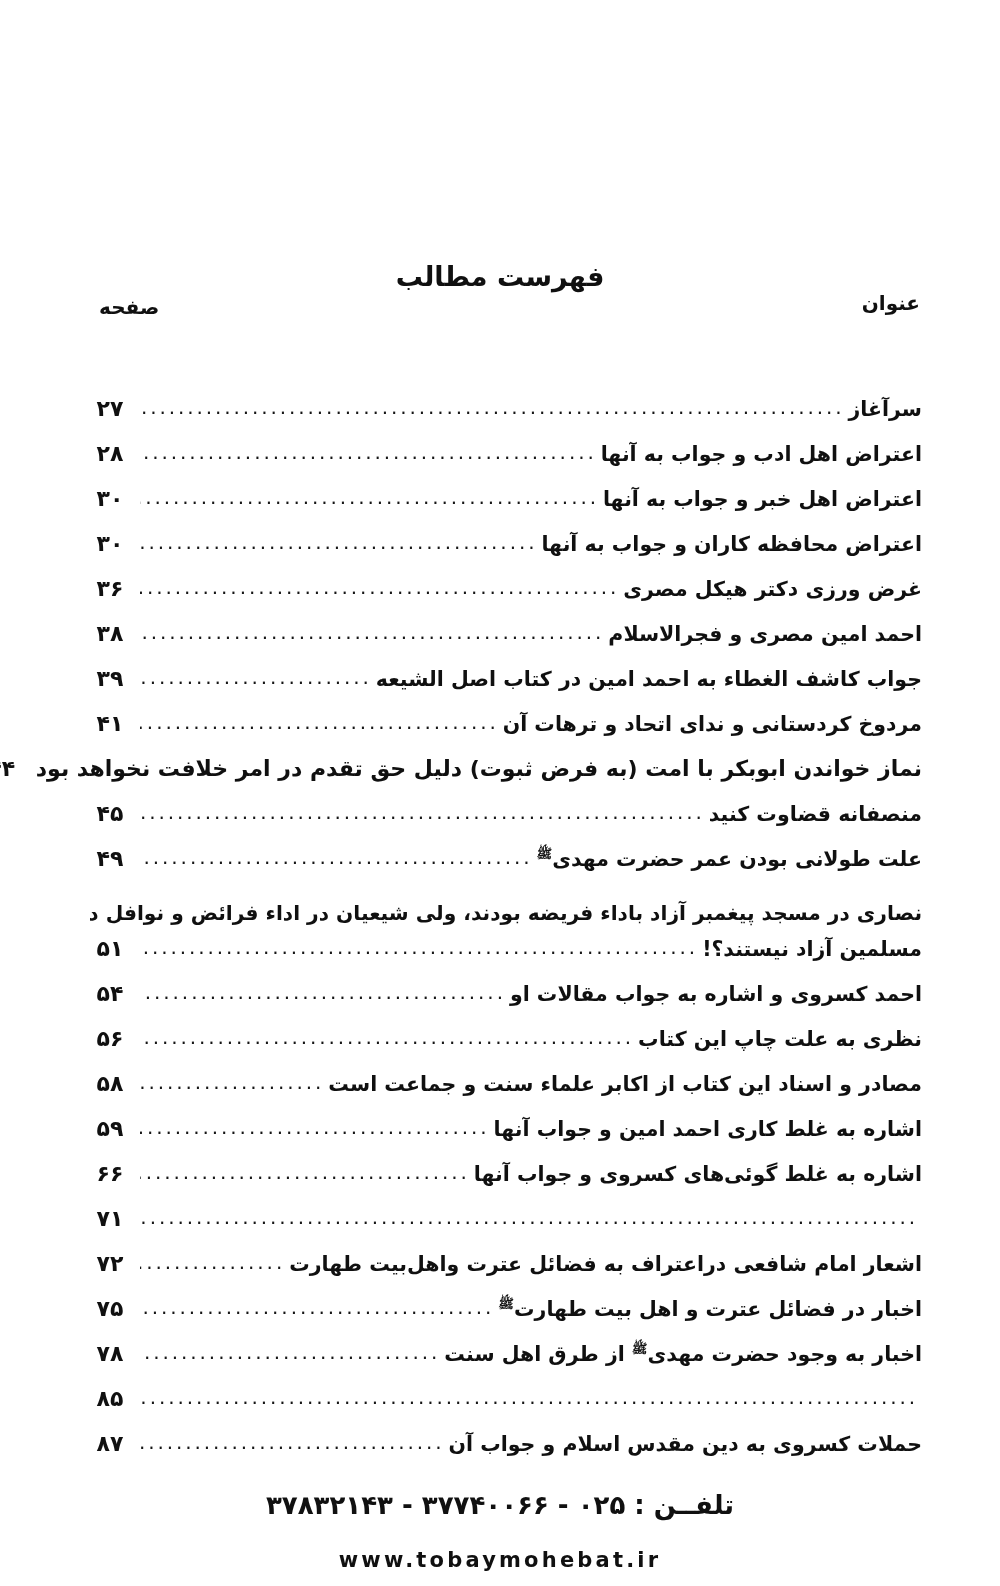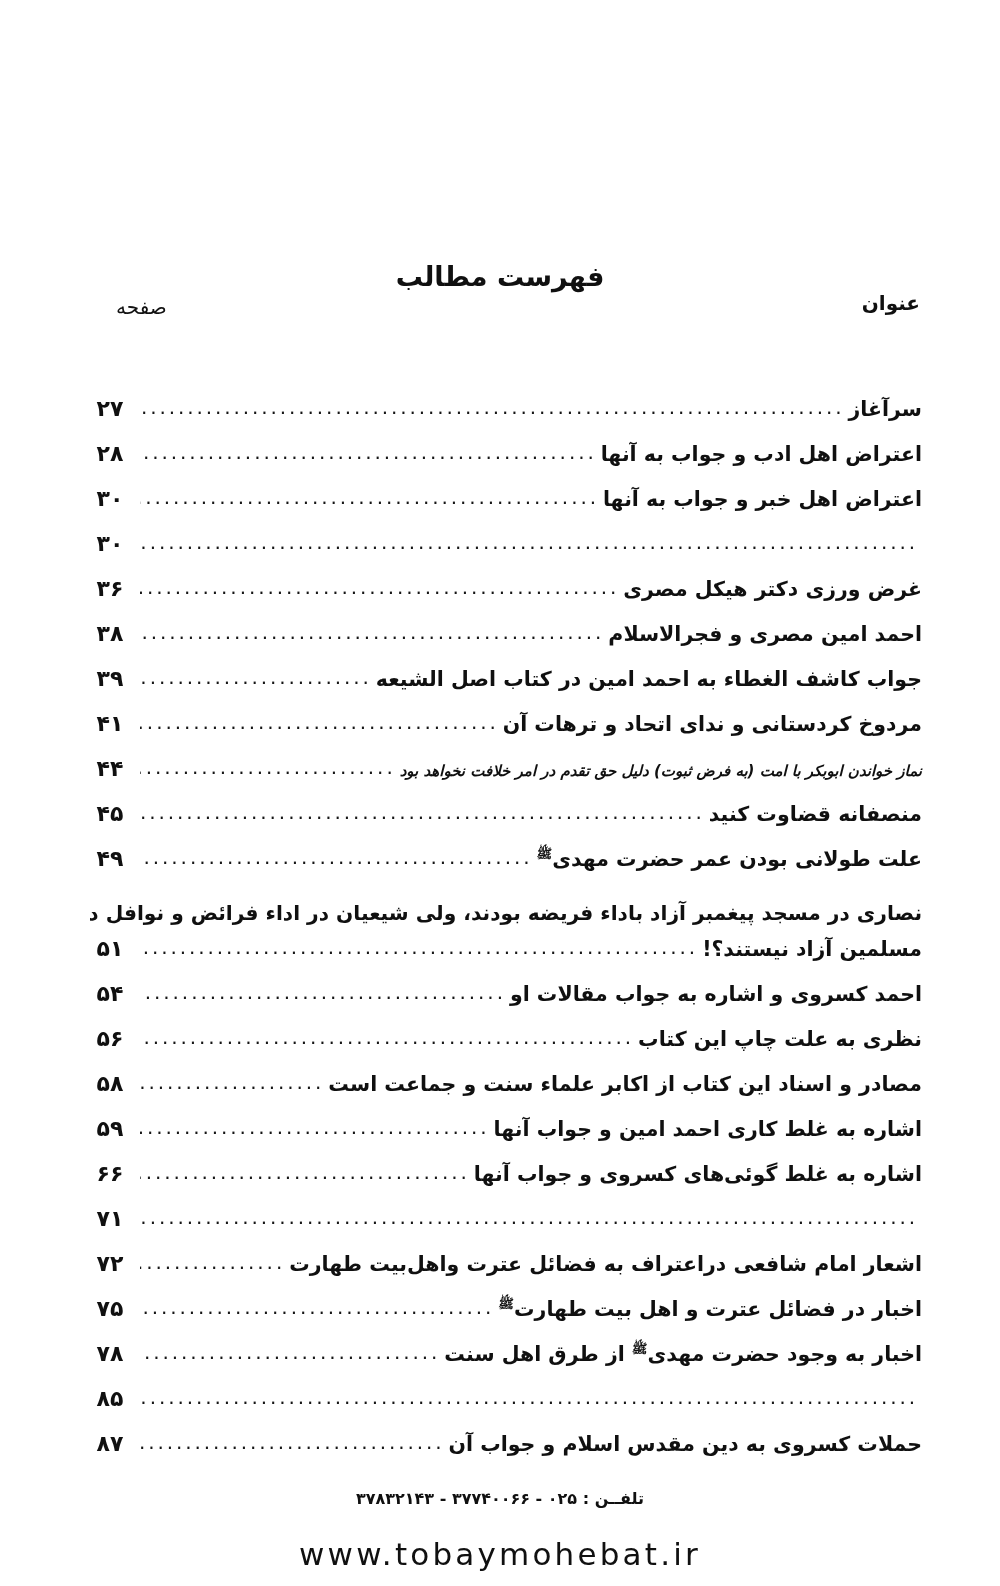--- a/index.html
+++ b/index.html
@@ -47,24 +47,24 @@
   }
   .hdr-onvan {
     position: absolute;
     right: 0;
     top: 0;
     font-size: 20px;
     font-weight: bold;
   }
   .hdr-safhe {
     position: absolute;
-    left: 21px;
+    left: 4px;
     top: 4px;
     font-size: 20px;
-    font-weight: normal;
+    font-weight: bold;
   }
 
   
   .toc-list {
     position: absolute;
     top: 396px;
     left: 90px;
     right: 78px;
   }
 
@@ -79,22 +79,21 @@
 
   .entry-title {
     font-size: 20.5px;
     font-weight: 600;
     white-space: nowrap;
     flex: 0 0 auto;
     line-height: 1.05;
     letter-spacing: -0.1px;
   }
   .entry-title.wide {
-    font-size: 15px;
-    font-style: italic;
+    font-size: 22px;
   }
 
   .dotfill {
     flex: 1 1 auto;
     overflow: hidden;
     white-space: nowrap;
     font-size: 20px;
     line-height: 1;
     letter-spacing: 2.9px;
     color: #151515;
@@ -138,38 +137,38 @@
 
   
   .footer {
     position: absolute;
     left: 0;
     right: 0;
     bottom: 14px;
     text-align: center;
   }
   .phone-line {
-    font-size: 16px;
+    font-size: 26px;
     font-weight: bold;
     letter-spacing: 1px;
     margin-bottom: 1px;
     direction: rtl;
   }
   .phone-label {
     letter-spacing: 0px;
   }
   .phone-numbers {
     direction: ltr;
     unicode-bidi: isolate;
     display: inline-block;
     letter-spacing: 2px;
   }
   .site-line {
-    font-size: 31px;
-    font-weight: normal;
+    font-size: 21px;
+    font-weight: bold;
     letter-spacing: 3.2px;
     direction: ltr;
     font-family: "DejaVu Sans", "Liberation Sans", sans-serif;
     margin-top: 28px;
   }
 </style>
 </head>
 <body>
 
 <div class="page">
@@ -191,20 +190,21 @@
         <span class="entry-title">اعتراض اهل ادب و جواب به آنها</span>
         <span class="dotfill">................................................................................................</span>
         <span class="entry-page">۲۸</span>
       </div>
       <div class="toc-row">
         <span class="entry-title">اعتراض اهل خبر و جواب به آنها</span>
         <span class="dotfill">................................................................................................</span>
         <span class="entry-page">۳۰</span>
       </div>
       <div class="toc-row">
+        <span class="entry-title">اعتراض محافظه کاران و جواب به آنها</span>
         <span class="dotfill">................................................................................................</span>
         <span class="entry-page">۳۰</span>
       </div>
       <div class="toc-row">
         <span class="entry-title">غرض ورزی دکتر هیکل مصری</span>
         <span class="dotfill">................................................................................................</span>
         <span class="entry-page">۳۶</span>
       </div>
       <div class="toc-row">
         <span class="entry-title">احمد امین مصری و فجرالاسلام</span>

